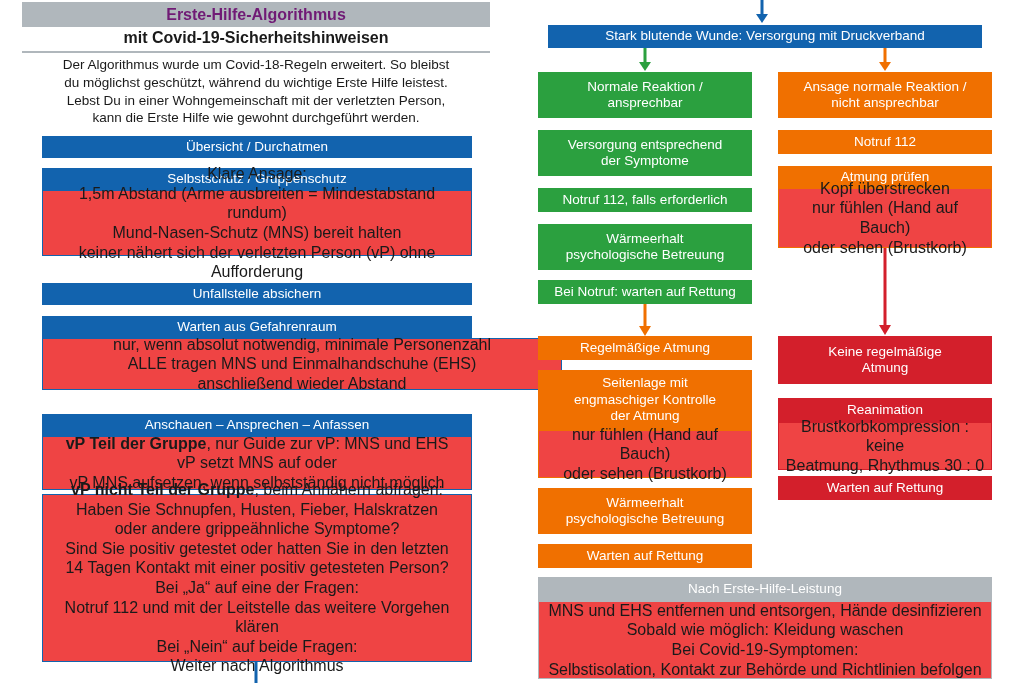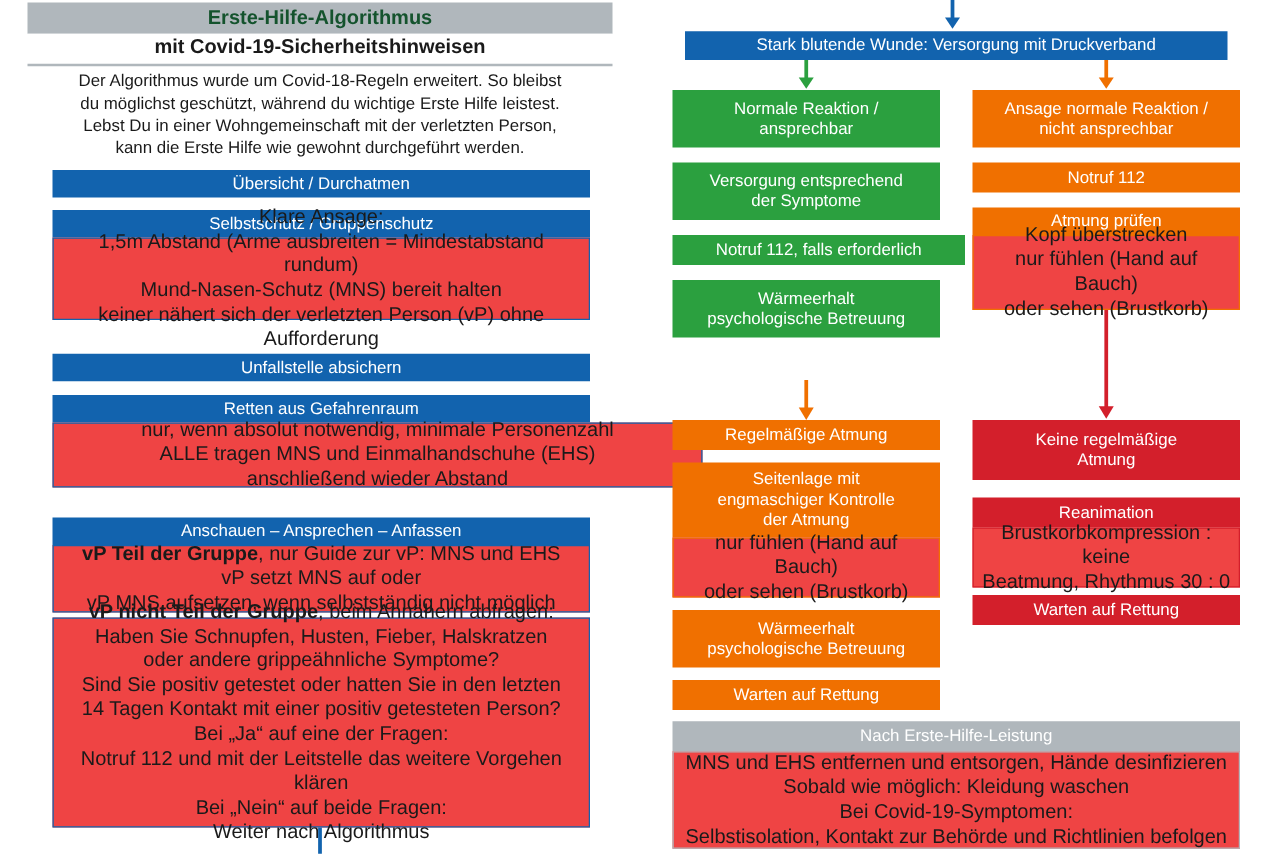--- a/index.html
+++ b/index.html
@@ -40,21 +40,21 @@
 
   .b-grey{border:1.5px solid #b0b7bc;}
   .b-blue{border:1.5px solid #1263ae;}
   .b-orange{border:1.5px solid #f07000;}
   .b-red{border:1.5px solid #d31f2b;}
 
   .multiline{white-space:pre-line;}
 
   
   .title-wrap{position:absolute;left:22px;top:2px;width:468px;}
-  .title-1{background:#b0b7bc;color:#14532d;font-size:16px;font-weight:bold;text-align:center;padding:4px 0 3px;}
+  .title-1{background:#b0b7bc;color:#701a75;font-size:16px;font-weight:bold;text-align:center;padding:4px 0 3px;}
   .title-2{background:#ffffff;color:#1a1a1a;font-size:16px;font-weight:bold;text-align:center;padding:2px 0 4px;border-bottom:2px solid #b0b7bc;}
 
   .intro{
     position:absolute;left:22px;top:56px;width:468px;
     font-size:13.5px;text-align:center;line-height:1.32;white-space:pre-line;
   }
 
   .bold{font-weight:bold;}
 
   
@@ -80,21 +80,21 @@
   <div class="box hdr blue" style="left:42px;top:136px;width:430px;height:22px;">Übersicht / Durchatmen</div>
 
   <div class="box hdr blue" style="left:42px;top:168px;width:430px;height:22px;">Selbstschutz / Gruppenschutz</div>
   <div class="box body-box b-blue multiline" style="left:42px;top:190px;width:430px;height:66px;">Klare Ansage:
 1,5m Abstand (Arme ausbreiten = Mindestabstand rundum)
 Mund-Nasen-Schutz (MNS) bereit halten
 keiner nähert sich der verletzten Person (vP) ohne Aufforderung</div>
 
   <div class="box hdr blue" style="left:42px;top:283px;width:430px;height:22px;">Unfallstelle absichern</div>
 
-  <div class="box hdr blue" style="left:42px;top:316px;width:430px;height:22px;">Retten aus Gefahrenraum</div>
+  <div class="box hdr blue" style="left:42px;top:316px;width:430px;height:22px;">Warten aus Gefahrenraum</div>
   <div class="box body-box b-blue multiline" style="left:42px;top:338px;width:520px;height:52px;">nur, wenn absolut notwendig, minimale Personenzahl
 ALLE tragen MNS und Einmalhandschuhe (EHS)
 anschließend wieder Abstand</div>
 
   <div class="box hdr blue" style="left:42px;top:414px;width:430px;height:22px;">Anschauen – Ansprechen – Anfassen</div>
   <div class="box body-box b-blue" style="left:42px;top:436px;width:430px;height:54px;">
     <div>
       <span class="bold">vP Teil der Gruppe</span><span>, nur Guide zur vP: MNS und EHS</span>
     </div>
     <div class="multiline">vP setzt MNS auf oder
@@ -132,23 +132,24 @@
   </div>
   <div class="arrow" style="left:875px;top:48px;width:20px;height:24px;">
     <div class="stem" style="top:0;height:16px;background:#f07000;"></div>
     <div class="head" style="top:14px;border-left:6px solid transparent;border-right:6px solid transparent;border-top:9px solid #f07000;"></div>
   </div>
 
   <div class="box hdr green multiline" style="left:538px;top:72px;width:214px;height:46px;">Normale Reaktion /
 ansprechbar</div>
   <div class="box hdr green multiline" style="left:538px;top:130px;width:214px;height:46px;">Versorgung entsprechend
 der Symptome</div>
-  <div class="box hdr green" style="left:538px;top:188px;width:234px;height:24px;">Notruf 112, falls erforderlich</div>
+  <div class="box hdr green" style="left:538px;top:188px;width:214px;height:24px;">Notruf 112, falls erforderlich</div>
   <div class="box hdr green multiline" style="left:538px;top:224px;width:214px;height:46px;">Wärmeerhalt
 psychologische Betreuung</div>
+  <div class="box hdr green" style="left:538px;top:280px;width:214px;height:24px;">Bei Notruf: warten auf Rettung</div>
 
   <div class="box hdr orange multiline" style="left:778px;top:72px;width:214px;height:46px;">Ansage normale Reaktion /
 nicht ansprechbar</div>
   <div class="box hdr orange" style="left:778px;top:130px;width:214px;height:24px;">Notruf 112</div>
   <div class="box hdr orange" style="left:778px;top:166px;width:214px;height:22px;">Atmung prüfen</div>
   <div class="box body-box b-orange multiline" style="left:778px;top:188px;width:214px;height:60px;">Kopf überstrecken
 nur fühlen (Hand auf Bauch)
 oder sehen (Brustkorb)</div>
 
   <div class="arrow" style="left:635px;top:304px;width:20px;height:32px;">

